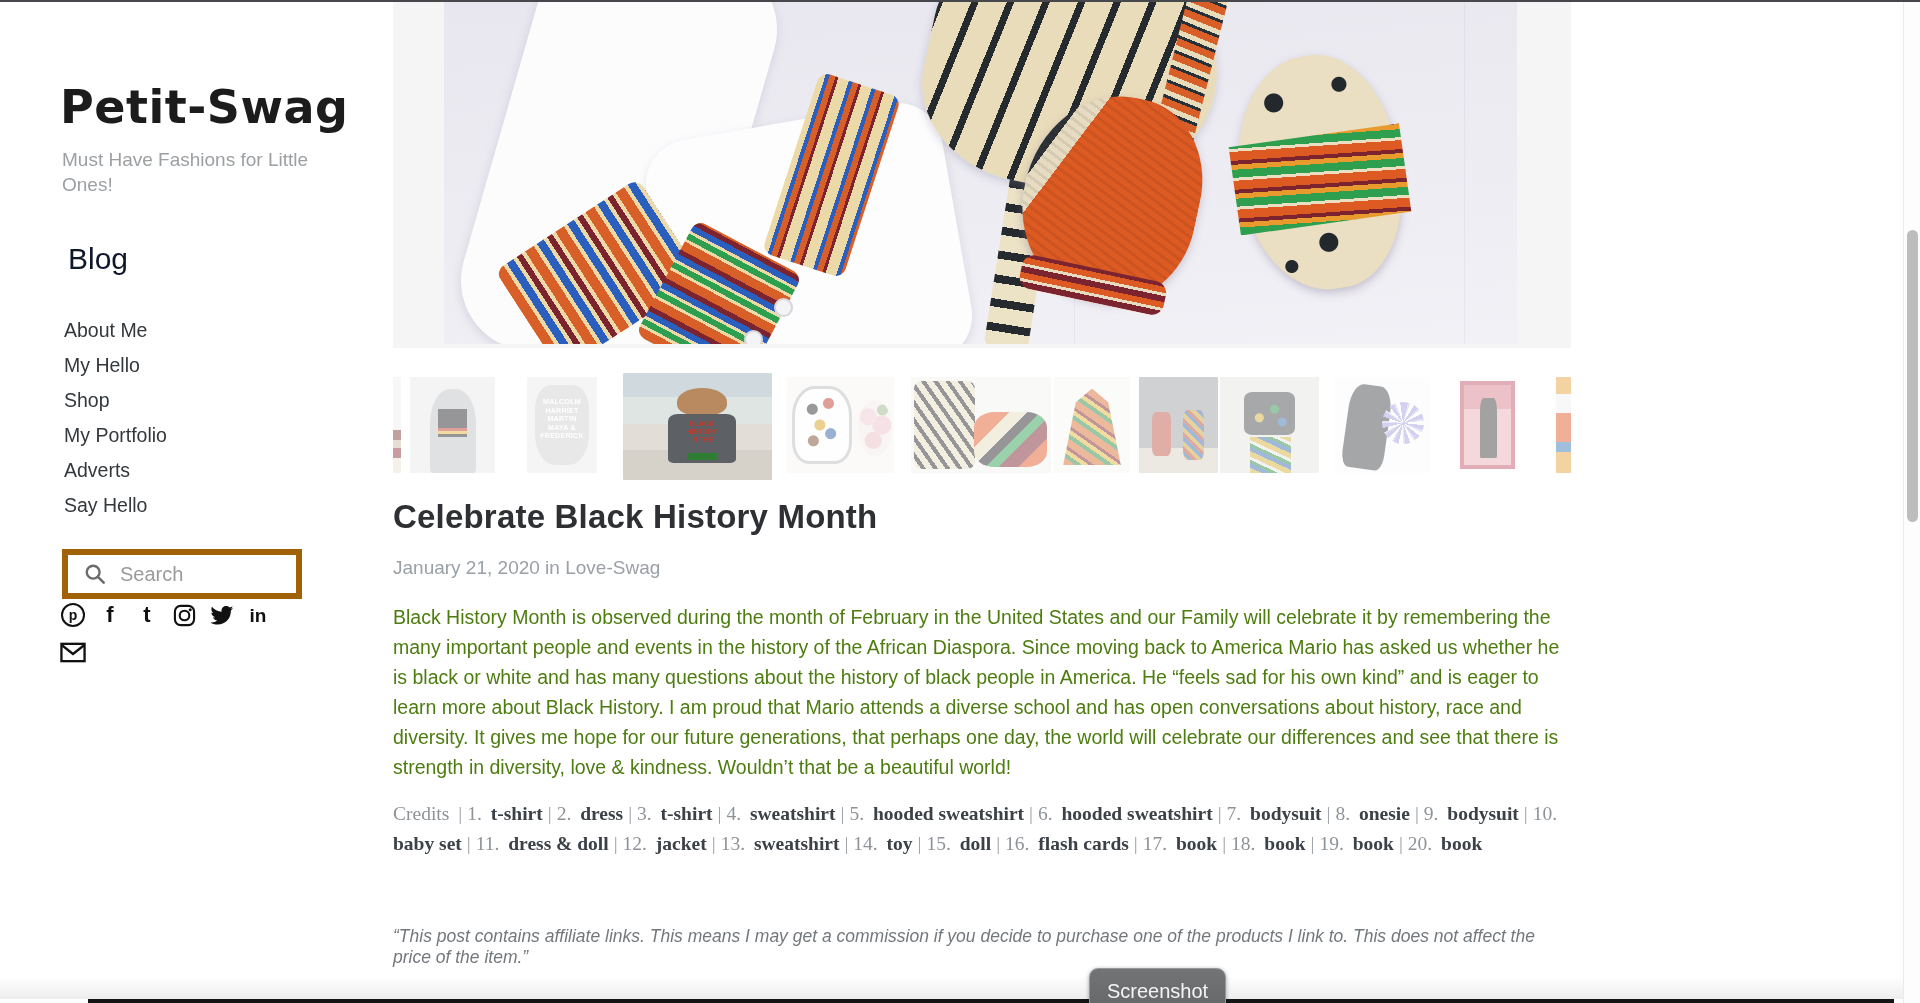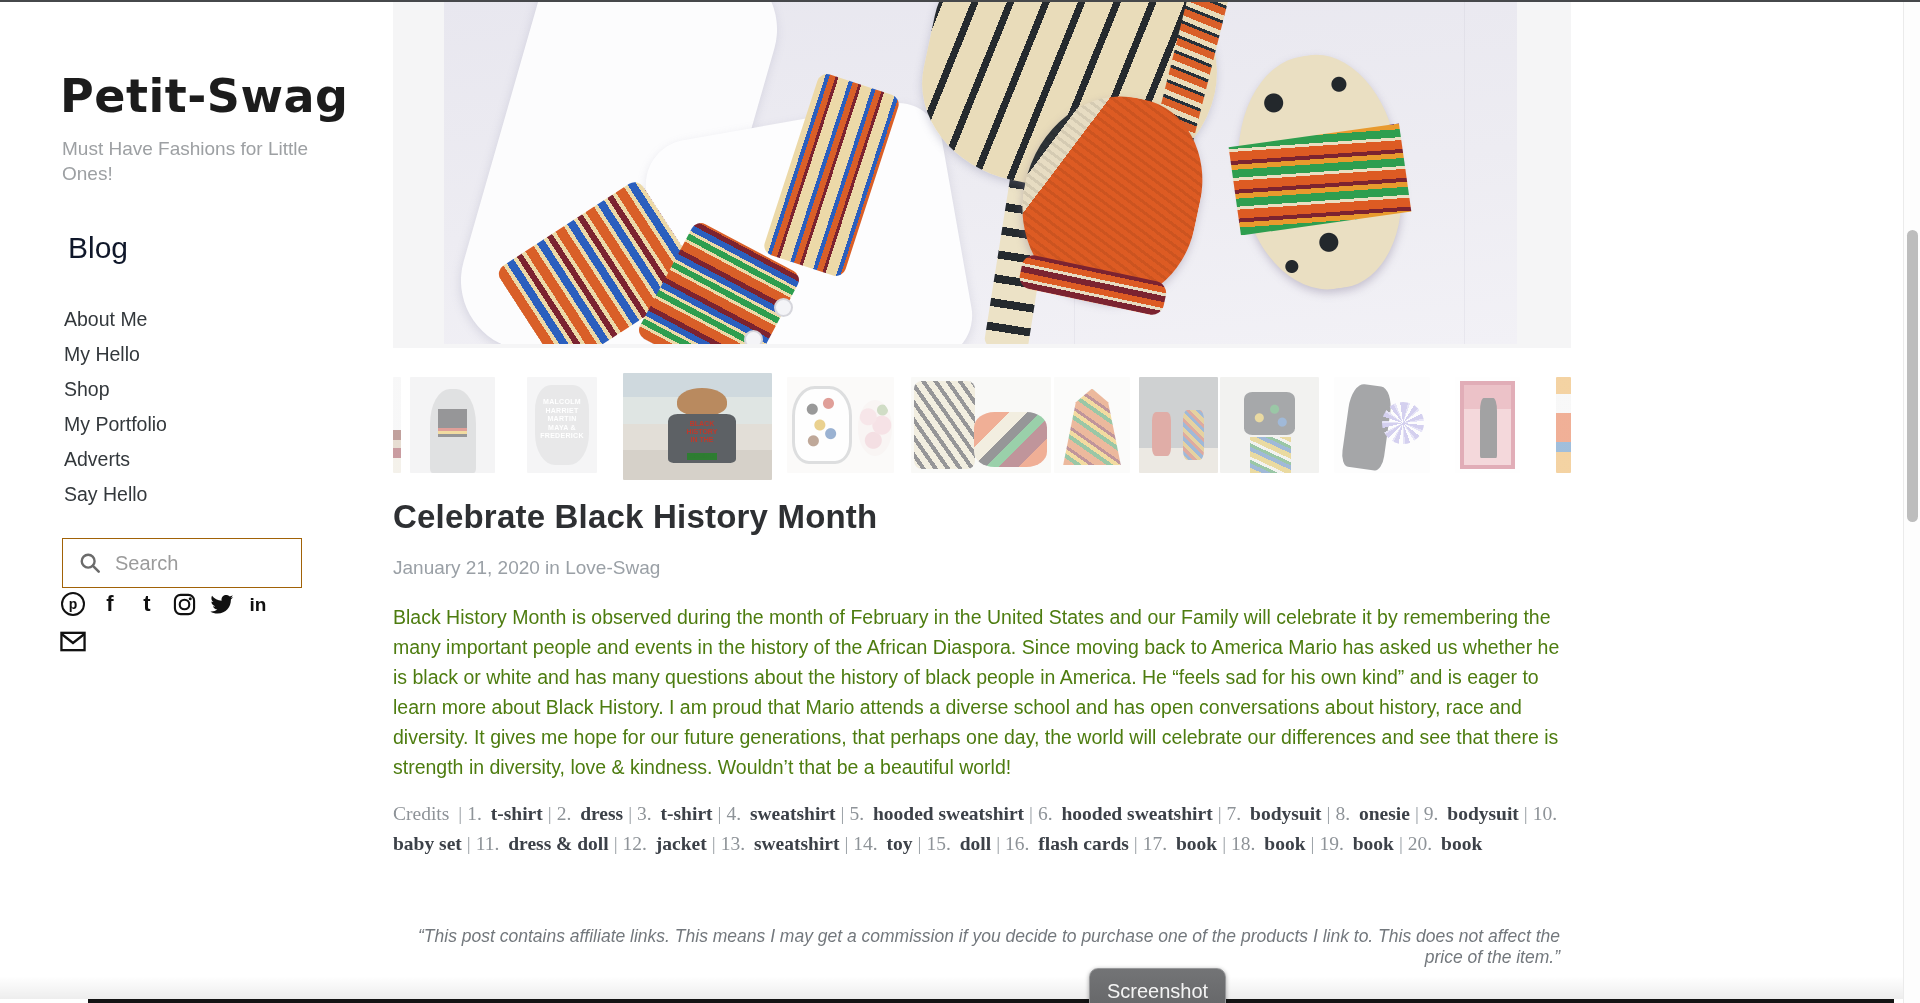--- a/index.html
+++ b/index.html
@@ -10,29 +10,29 @@
   
   .top-edge{position:absolute;left:0;top:0;width:1920px;height:2px;background:#46484b;z-index:60;}
   .bottom-line{position:absolute;left:88px;top:999px;width:1806px;height:4px;background:#141414;z-index:40;}
   .bottom-shade{position:absolute;left:0;top:976px;width:1920px;height:23px;
     background:linear-gradient(180deg,rgba(0,0,0,0) 0%,rgba(0,0,0,.07) 100%);z-index:35;}
   .scroll-track{position:absolute;right:0;top:0;width:16px;height:1003px;background:#fdfdfd;
     border-left:1px solid #ebebeb;z-index:50;}
   .scroll-thumb{position:absolute;right:2px;top:230px;width:11px;height:292px;background:#bdbdbd;border-radius:6px;}
 
   
-  .sidebar{position:absolute;left:0;top:1px;width:392px;height:811px;background:#fff;}
+  .sidebar{position:absolute;left:0;top:12px;width:392px;height:811px;background:#fff;}
   .logo{position:absolute;left:60px;top:68px;font-size:46px;font-weight:600;color:#1c1c1c;
         letter-spacing:.5px;font-family:"DejaVu Sans","Liberation Sans",sans-serif;cursor:pointer;}
   .tagline{position:absolute;left:62px;top:135px;width:250px;font-size:19px;line-height:25px;color:#9da0a3;}
   .blog-label{position:absolute;left:68px;top:230px;font-size:30px;font-weight:500;color:#0f172a;}
   .nav{position:absolute;left:64px;top:306px;display:flex;flex-direction:column;}
   .nav a{display:block;height:35px;line-height:24px;font-size:19.5px;color:#33383c;text-decoration:none;cursor:pointer;}
   .searchbox{position:absolute;left:62px;top:537px;width:240px;height:50px;background:#fff;
-        border:1px solid #a16207;display:flex;align-items:center;padding-left:16px;box-sizing:border-box;}
+        border:6px solid #a16207;display:flex;align-items:center;padding-left:16px;box-sizing:border-box;}
   .searchbox svg{flex:0 0 auto;}
   .searchbox input{border:none;outline:none;margin-left:12px;width:170px;font-size:20px;color:#444;
         font-family:"Liberation Sans",sans-serif;background:transparent;}
   .searchbox input::placeholder{color:#9b9b9b;}
   .social{position:absolute;left:60px;top:590px;display:flex;align-items:center;gap:11px;}
   .social a,.social2 a{display:flex;align-items:center;justify-content:center;width:26px;height:26px;
         color:#111;text-decoration:none;cursor:pointer;}
   .glyph{font-weight:700;font-size:22px;color:#111;line-height:1;}
   .glyph.small{font-size:19px;}
   .pin-circle{width:20px;height:20px;border:2px solid #111;border-radius:50%;display:flex;
@@ -276,21 +276,21 @@
     </div>
 
     <h1 class="post-title" style="margin:0;">Celebrate Black History Month</h1>
 
     <div class="post-meta"><span>January 21, 2020</span><span style="white-space:pre;"> in </span><a class="cat">Love-Swag</a></div>
 
     <p class="post-body" style="margin:0;">Black History Month is observed during the month of February in the United States and our Family will celebrate it by remembering the many important people and events in the history of the African Diaspora. Since moving back to America Mario has asked us whether he is black or white and has many questions about the history of black people in America. He “feels sad for his own kind” and is eager to learn more about Black History. I am proud that Mario attends a diverse school and has open conversations about history, race and diversity. It gives me hope for our future generations, that perhaps one day, the world will celebrate our differences and see that there is strength in diversity, love &amp; kindness. Wouldn’t that be a beautiful world!</p>
 
     <p class="credits" id="credits-line" style="margin:0;"><span class="c-num">Credits</span><span class="c-sep">|</span><span class="c-num">1. </span><a class="c-link">t-shirt</a><span class="c-sep">|</span><span class="c-num">2. </span><a class="c-link">dress</a><span class="c-sep">|</span><span class="c-num">3. </span><a class="c-link">t-shirt</a><span class="c-sep">|</span><span class="c-num">4. </span><a class="c-link">sweatshirt</a><span class="c-sep">|</span><span class="c-num">5. </span><a class="c-link">hooded sweatshirt</a><span class="c-sep">|</span><span class="c-num">6. </span><a class="c-link">hooded sweatshirt</a><span class="c-sep">|</span><span class="c-num">7. </span><a class="c-link">bodysuit</a><span class="c-sep">|</span><span class="c-num">8. </span><a class="c-link">onesie</a><span class="c-sep">|</span><span class="c-num">9. </span><a class="c-link">bodysuit</a><span class="c-sep">|</span><span class="c-num">10. </span><a class="c-link">baby set</a><span class="c-sep">|</span><span class="c-num">11. </span><a class="c-link">dress &amp; doll</a><span class="c-sep">|</span><span class="c-num">12. </span><a class="c-link">jacket</a><span class="c-sep">|</span><span class="c-num">13. </span><a class="c-link">sweatshirt</a><span class="c-sep">|</span><span class="c-num">14. </span><a class="c-link">toy</a><span class="c-sep">|</span><span class="c-num">15. </span><a class="c-link">doll</a><span class="c-sep">|</span><span class="c-num">16. </span><a class="c-link">flash cards</a><span class="c-sep">|</span><span class="c-num">17. </span><a class="c-link">book</a><span class="c-sep">|</span><span class="c-num">18. </span><a class="c-link">book</a><span class="c-sep">|</span><span class="c-num">19. </span><a class="c-link">book</a><span class="c-sep">|</span><span class="c-num">20. </span><a class="c-link">book</a></p>
 
-    <p class="note" style="margin:0;text-align:right;">“This post contains affiliate links. This means I may get a commission if you decide to purchase one of the products I link to. This does not affect the price of the item.”</p>
+    <p class="note" style="margin:0;">“This post contains affiliate links. This means I may get a commission if you decide to purchase one of the products I link to. This does not affect the price of the item.”</p>
   </div>
 
   <div class="top-edge"></div>
   <div class="bottom-shade"></div>
   <div class="bottom-line"></div>
   <div class="shot-btn">Screenshot</div>
   <div class="scroll-track">
     <div class="scroll-thumb"></div>
   </div>
 

